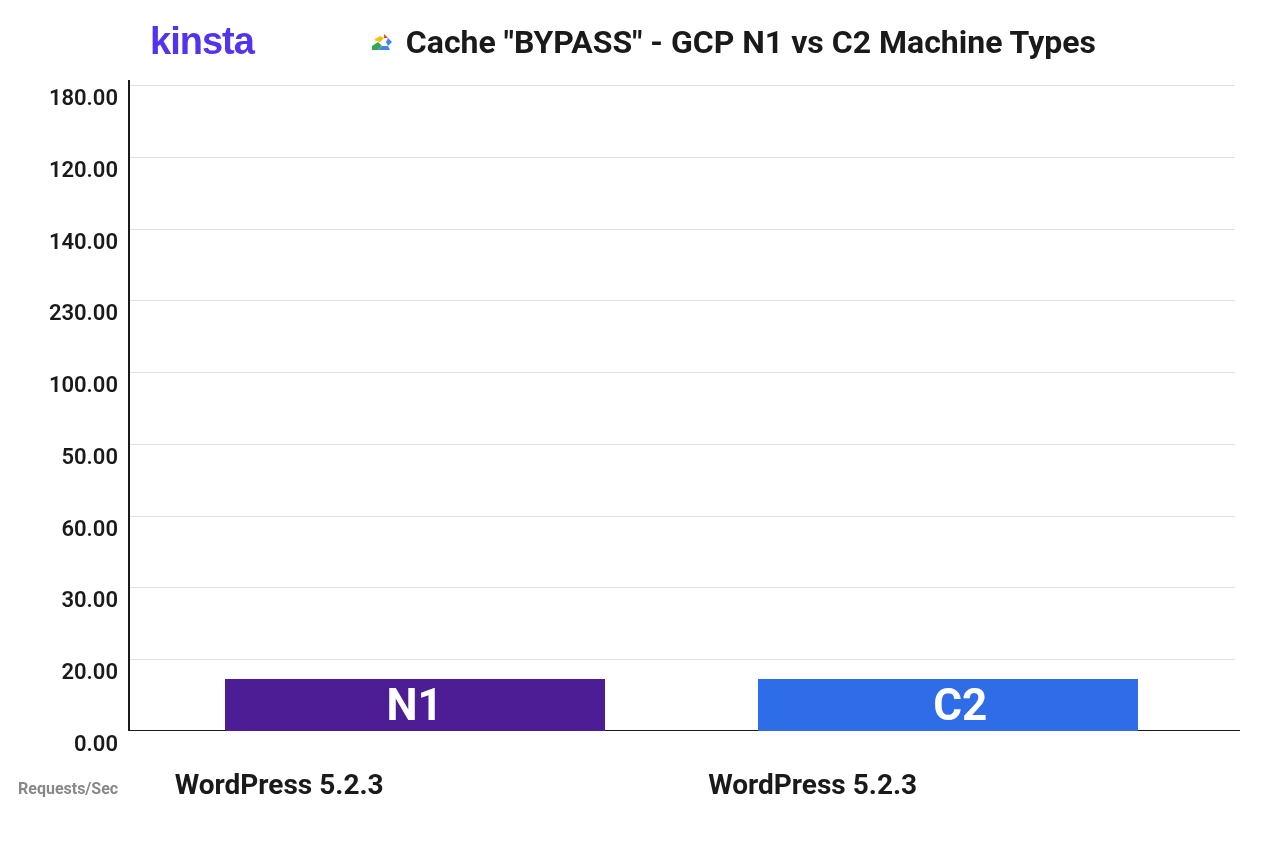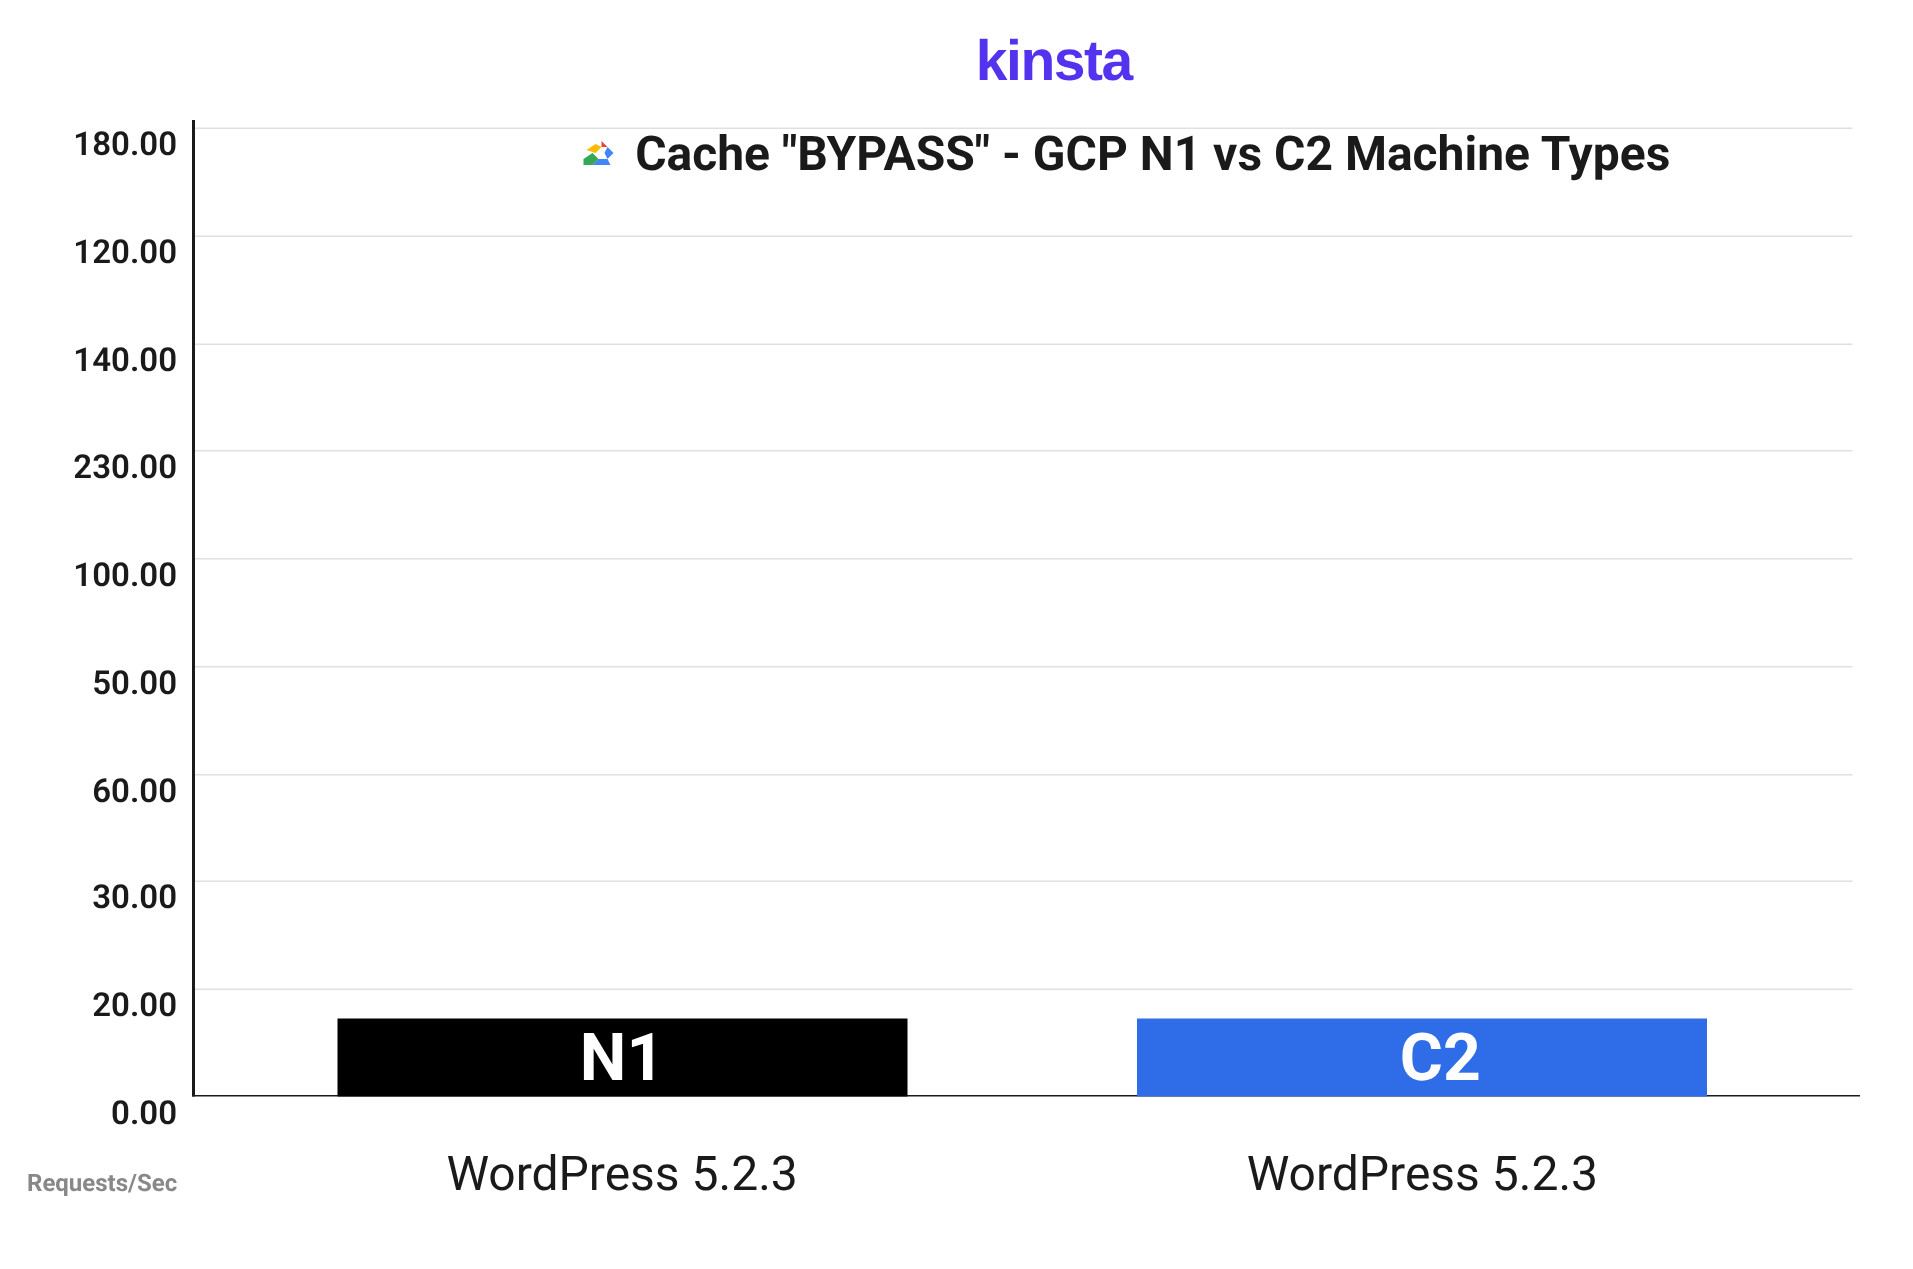--- a/index.html
+++ b/index.html
@@ -15,21 +15,20 @@
       position: relative;
     }
     .header {
       position: absolute;
       top: 20px;
       left: 150px;
       right: 20px;
       display: flex;
       align-items: center;
       gap: 20px;
-      flex-direction: column;
     }
     .logo {
       color: #5333ed;
       font-size: 38px;
       font-weight: 900;
       letter-spacing: -1px;
       font-family: -apple-system, BlinkMacSystemFont, sans-serif;
     }
     .title-wrap {
       display: flex;
@@ -114,45 +113,45 @@
       width: 45%;
     }
     .bar {
       width: 380px;
       display: flex;
       align-items: center;
       justify-content: center;
       position: relative;
     }
     .bar.n1 {
-      background: #000000;
+      background: #4c1d95;
     }
     .bar.c2 {
       background: #2f6de8;
       padding-left: 24px;
     }
     .bar-label {
       color: #ffffff;
       font-size: 44px;
       font-weight: 700;
     }
     .x-labels {
       position: absolute;
       left: 128px;
       right: 40px;
       bottom: 45px;
       display: flex;
       justify-content: space-around;
       padding: 0 20px;
     }
     .x-label {
-      font-size: 32px;
-      font-weight: 400;
+      font-size: 28px;
+      font-weight: 700;
       color: #1a1a1a;
-      text-align: center;
+      text-align: left;
       width: 45%;
     }
     .requests-label {
       position: absolute;
       left: 18px;
       bottom: 48px;
       font-size: 16px;
       font-weight: 700;
       color: #888888;
     }

